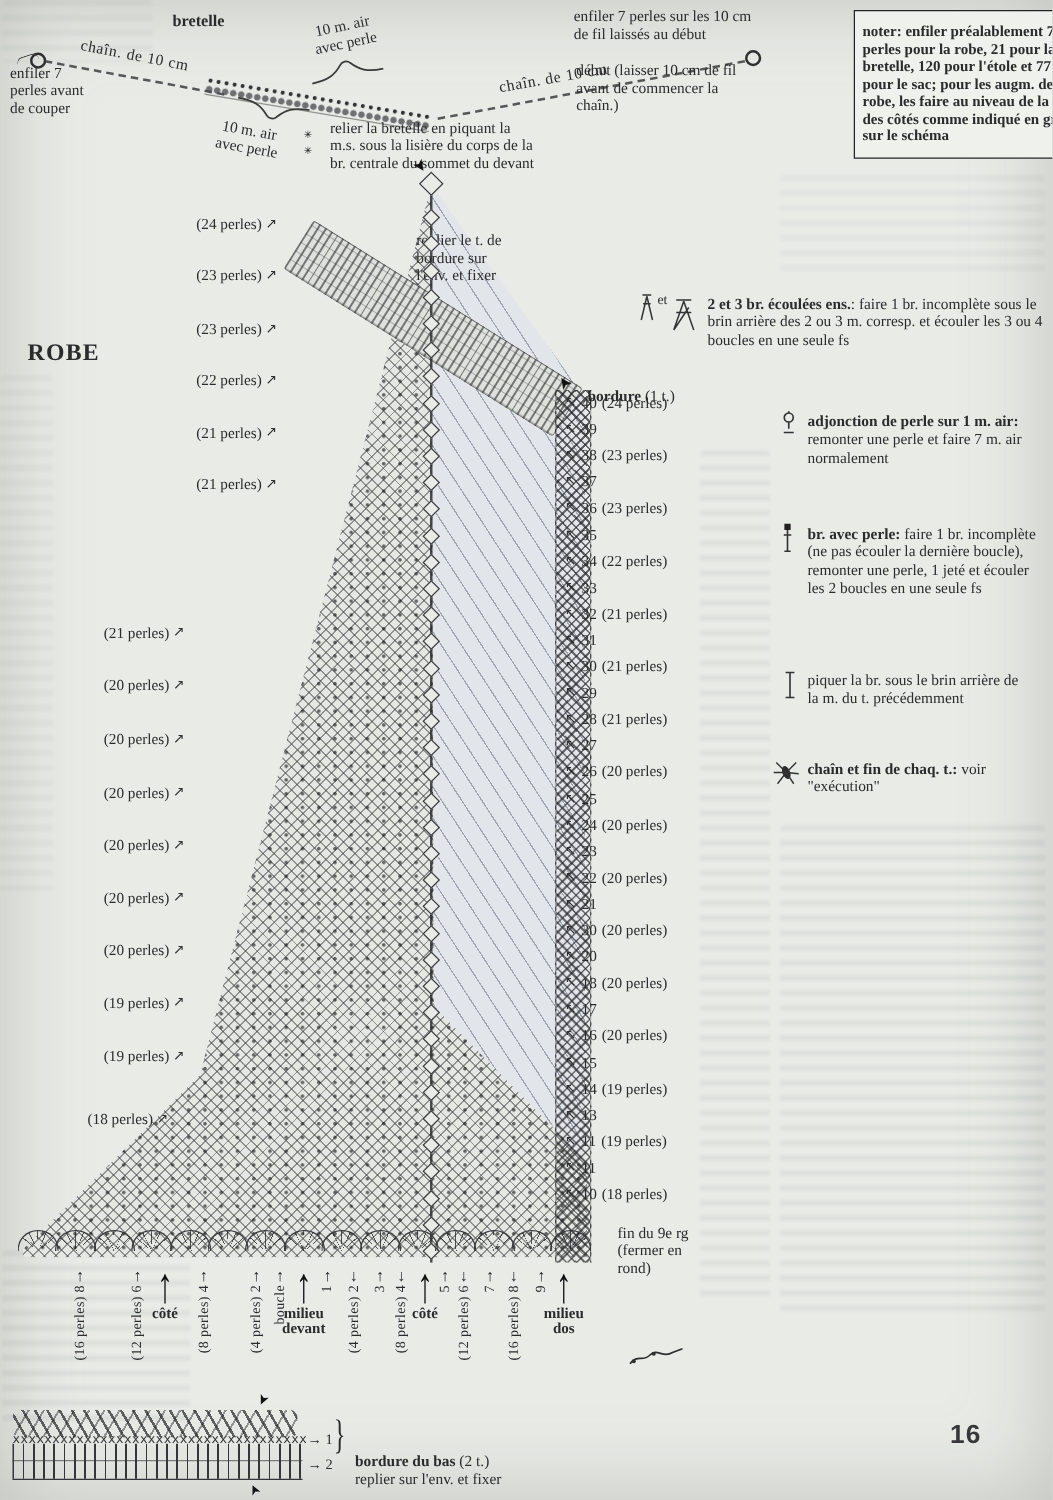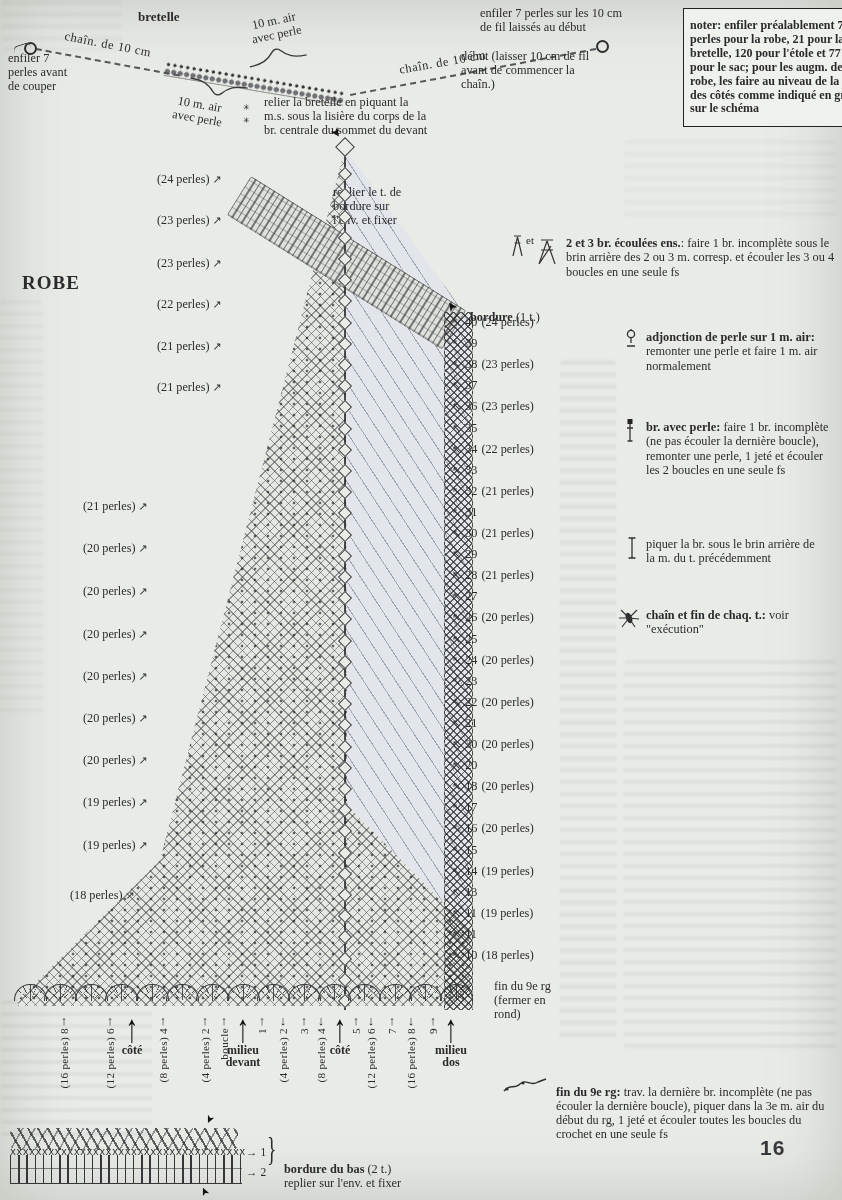--- a/index.html
+++ b/index.html
@@ -102,21 +102,21 @@
         <path d="M1,13 C14,13 20,10 26,3 C28,.5 32,.5 34,3 C40,10 46,13 59,13" fill="none" stroke="#3a3a3c" stroke-width="1.4"></path>
       </svg>
     <svg class="abs" style="left:186px;top:82px;transform:rotate(10deg) scaleY(-1);" width="64" height="14" viewBox="0 0 60 14">
         <path d="M1,13 C14,13 20,10 26,3 C28,.5 32,.5 34,3 C40,10 46,13 59,13" fill="none" stroke="#3a3a3c" stroke-width="1.4"></path>
       </svg>
     <div class="note-text rot" style="left:176px;top:94px;transform:rotate(10deg);text-align:center;">10 m. air
 avec perle</div>
     <div class="note-text" style="left:8px;top:52px;">enfiler 7
 perles avant
 de couper</div>
-    <div class="note-text" style="left:480px;top:7px;">enfiler 7 perles sur les 10 cm
+    <div class="note-text" style="left:459px;top:7px;">enfiler 7 perles sur les 10 cm
 de fil laissés au début</div>
     <div class="note-text" style="left:461px;top:50px;">début (laisser 10 cm de fil
 avant de commencer la
 chaîn.)</div>
     <span class="glyph" style="left:243px;top:104px;font-size:8px;">✳</span>
     <span class="glyph" style="left:243px;top:117px;font-size:8px;">✳</span>
     <div class="note-text" style="left:248px;top:96px;margin-left:16px;">relier la bretelle en piquant la
 m.s. sous la lisière du corps de la
 br. centrale du sommet du devant</div>
   </div>
@@ -492,21 +492,21 @@
         </svg>
     </div>
     <div class="legend-item" style="left:566px;top:236px;width:272px;">
       <b>2 et 3 br. écoulées ens.</b><span>: faire 1 br. incomplète sous le brin arrière des 2 ou 3 m. corresp. et écouler les 3 ou 4 boucles en une seule fs</span>
     </div>
     <svg class="legend-sym" style="left:624px;top:328px;" width="14" height="24" viewBox="0 0 14 24">
         <circle cx="7" cy="6" r="3.6" fill="none" stroke="#333" stroke-width="1.3"></circle>
         <path d="M7,1 L7,2.5 M7,9.5 L7,15 M3,18 L11,18" stroke="#333" stroke-width="1.3"></path>
       </svg>
     <div class="legend-item" style="left:646px;top:330px;width:190px;">
-      <b>adjonction de perle sur 1 m. air:</b><span> remonter une perle et faire 1 m. air normalement</span>
+      <b>adjonction de perle sur 1 m. air:</b><span> remonter une perle et faire 7 m. air normalement</span>
     </div>
     <svg class="legend-sym" style="left:624px;top:418px;" width="12" height="26" viewBox="0 0 12 26">
         <rect x="3.5" y="1" width="5" height="5" fill="#222"></rect>
         <path d="M6,6 L6,23 M3,10 L9,10 M3.5,23 L8.5,23" stroke="#333" stroke-width="1.3"></path>
       </svg>
     <div class="legend-item" style="left:646px;top:420px;width:192px;">
       <b>br. avec perle:</b><span> faire 1 br. incomplète (ne pas écouler la dernière boucle), remonter une perle, 1 jeté et écouler les 2 boucles en une seule fs</span>
     </div>
     <svg class="legend-sym" style="left:626px;top:536px;" width="12" height="24" viewBox="0 0 12 24">
         <path d="M6,2 L6,22 M2.5,2 L9.5,2 M2.5,22 L9.5,22" stroke="#333" stroke-width="1.3"></path>
@@ -537,18 +537,15 @@
       <b>bordure du bas</b><span> (2 t.)</span>
       <div>replier sur l'env. et fixer</div>
     </div>
   </div>
 
   <svg class="abs" style="left:502px;top:1074px;" width="46" height="24" viewBox="0 0 46 24">
       <path d="M2,17 C8,9 12,16 18,10 C24,4 28,13 36,8 L44,5" fill="none" stroke="#2e2e30" stroke-width="1.4"></path>
       <circle cx="5" cy="15" r="1.6" fill="#2e2e30"></circle>
       <circle cx="21" cy="9" r="1.6" fill="#2e2e30"></circle>
     </svg>
-  <div class="note-text" style="left:556px;top:1072px;width:282px;">
-    <b>fin du 9e rg:</b><span> trav.  la  dernière br. incomplète (ne pas écouler la dernière boucle), piquer dans la 3e m. air du début du rg, 1 jeté et écouler toutes les boucles du crochet en une seule fs</span>
-  </div>
 
   <div class="pgnum">16</div>
 </div>
 
 </body></html>

